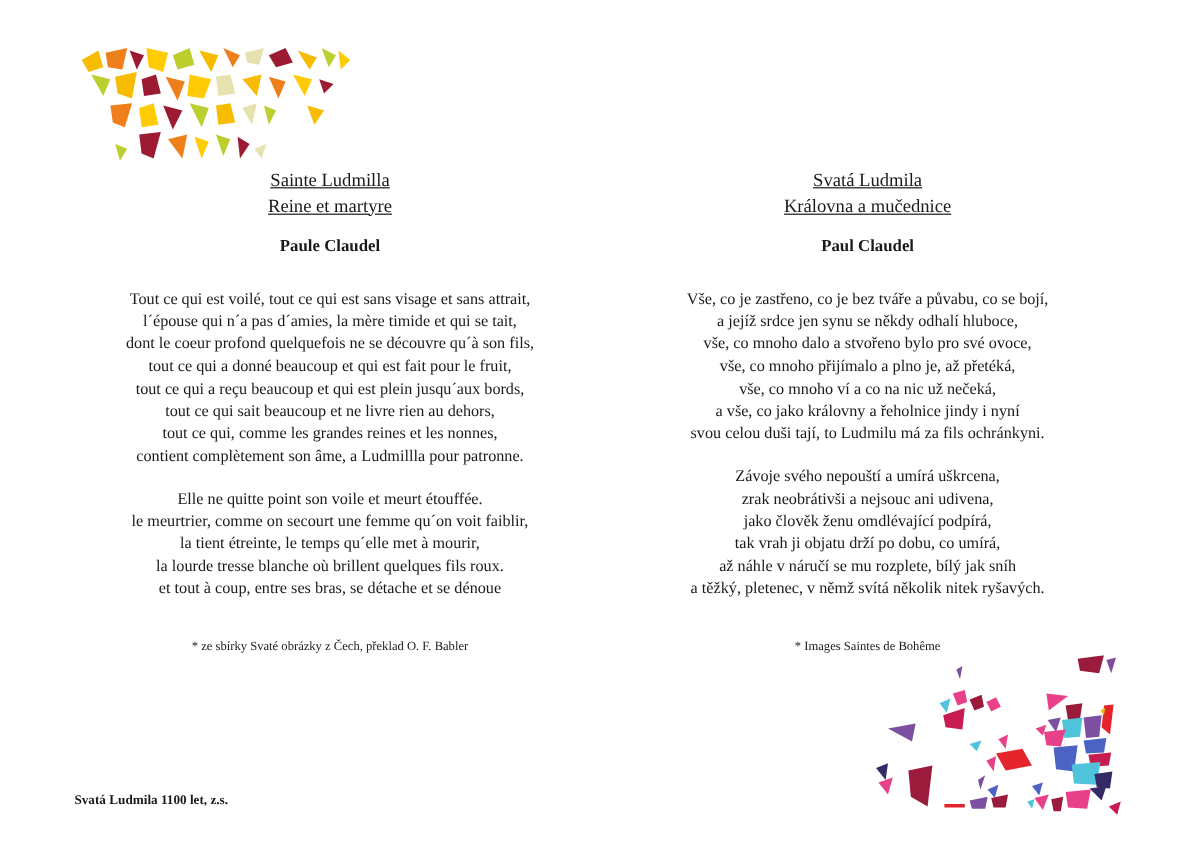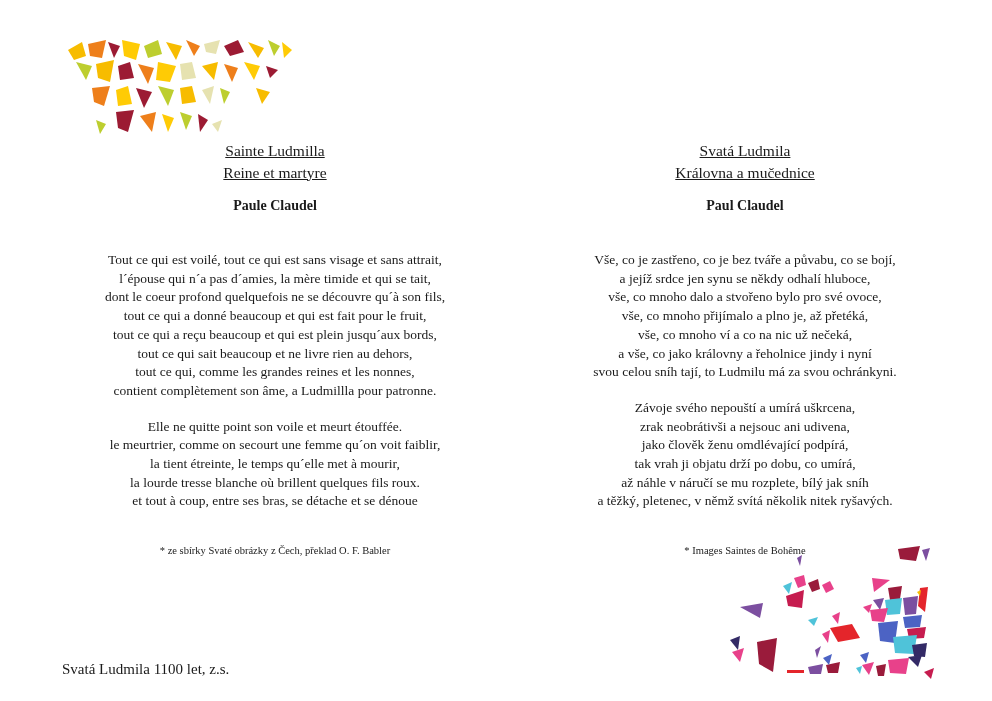--- a/index.html
+++ b/index.html
@@ -30,48 +30,49 @@
     width: 210px;
     height: 134px;
   }
   .column {
     position: absolute;
     top: 140px;
     width: 470px;
     text-align: center;
   }
   .col-left  { left: 40px; }
-  .col-right { left: 510px; }
+  .col-right { left: 488px; }
   .title-line {
     font-size: 15.5px;
     line-height: 21.5px;
     text-decoration: underline;
   }
   .author {
     margin-top: 14px;
     font-size: 14px;
     font-weight: bold;
     line-height: 18px;
   }
   .stanza {
     font-size: 13.5px;
     line-height: 18.7px;
   }
-  .stanza-1 { margin-top: 36px; }
+  .stanza-1 { margin-top: 25px; }
   .stanza-2 { margin-top: 17px; text-align: center; }
   .footnote {
     margin-top: 33px;
     font-size: 10.5px;
     line-height: 14px;
   }
   .page-footer {
     position: absolute;
     left: 62px;
     top: 661px;
-    font-size: 15px;
+    font-size: 11px;
+    font-weight: bold;
   }
 </style>
 </head>
 <body>
 
 <svg class="mosaic mosaic-top-left" viewBox="0 0 226 94" aria-hidden="true">
   <g>
     <polygon points="2,10 16,2 20,16 8,20" fill="#F7BC00"></polygon>
     <polygon points="22,4 40,0 36,18 24,16" fill="#EE7F1B"></polygon>
     <polygon points="42,2 54,6 48,18" fill="#9C1B33"></polygon>
@@ -140,21 +141,21 @@
   <div class="title-line">Svatá Ludmila</div>
   <div class="title-line">Královna a mučednice</div>
   <div class="author">Paul Claudel</div>
   <div class="stanza stanza-1">
       <div class="poem-line">Vše, co je zastřeno, co je bez tváře a půvabu, co se bojí,</div>
       <div class="poem-line">a jejíž srdce jen synu se někdy odhalí hluboce,</div>
       <div class="poem-line">vše, co mnoho dalo a stvořeno bylo pro své ovoce,</div>
       <div class="poem-line">vše, co mnoho přijímalo a plno je, až přetéká,</div>
       <div class="poem-line">vše, co mnoho ví a co na nic už nečeká,</div>
       <div class="poem-line">a vše, co jako královny a řeholnice jindy i nyní</div>
-      <div class="poem-line">svou celou sníh tají, to Ludmilu má za svou ochránkyni.</div>
+      <div class="poem-line">svou celou duši tají, to Ludmilu má za fils ochránkyni.</div>
     </div>
   <div class="stanza stanza-2">
       <div class="poem-line">Závoje svého nepouští a umírá uškrcena,</div>
       <div class="poem-line">zrak neobrátivši a nejsouc ani udivena,</div>
       <div class="poem-line">jako člověk ženu omdlévající podpírá,</div>
       <div class="poem-line">tak vrah ji objatu drží po dobu, co umírá,</div>
       <div class="poem-line">až náhle v náručí se mu rozplete, bílý jak sníh</div>
       <div class="poem-line">a těžký, pletenec, v němž svítá několik nitek ryšavých.</div>
     </div>
   <div class="footnote">* Images Saintes de Bohême</div>

